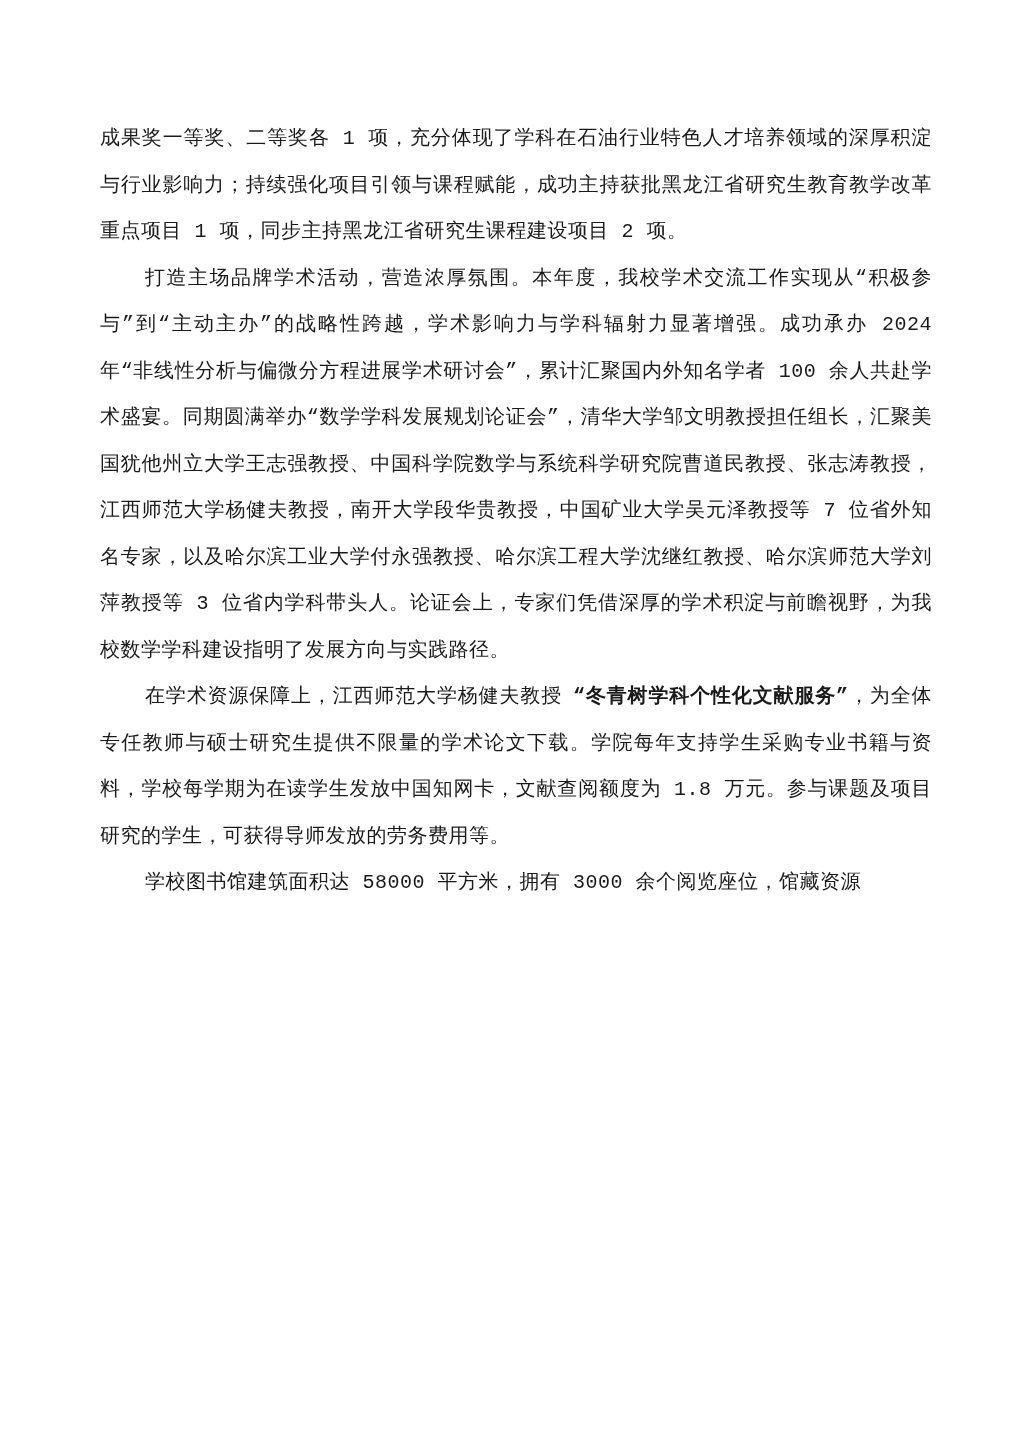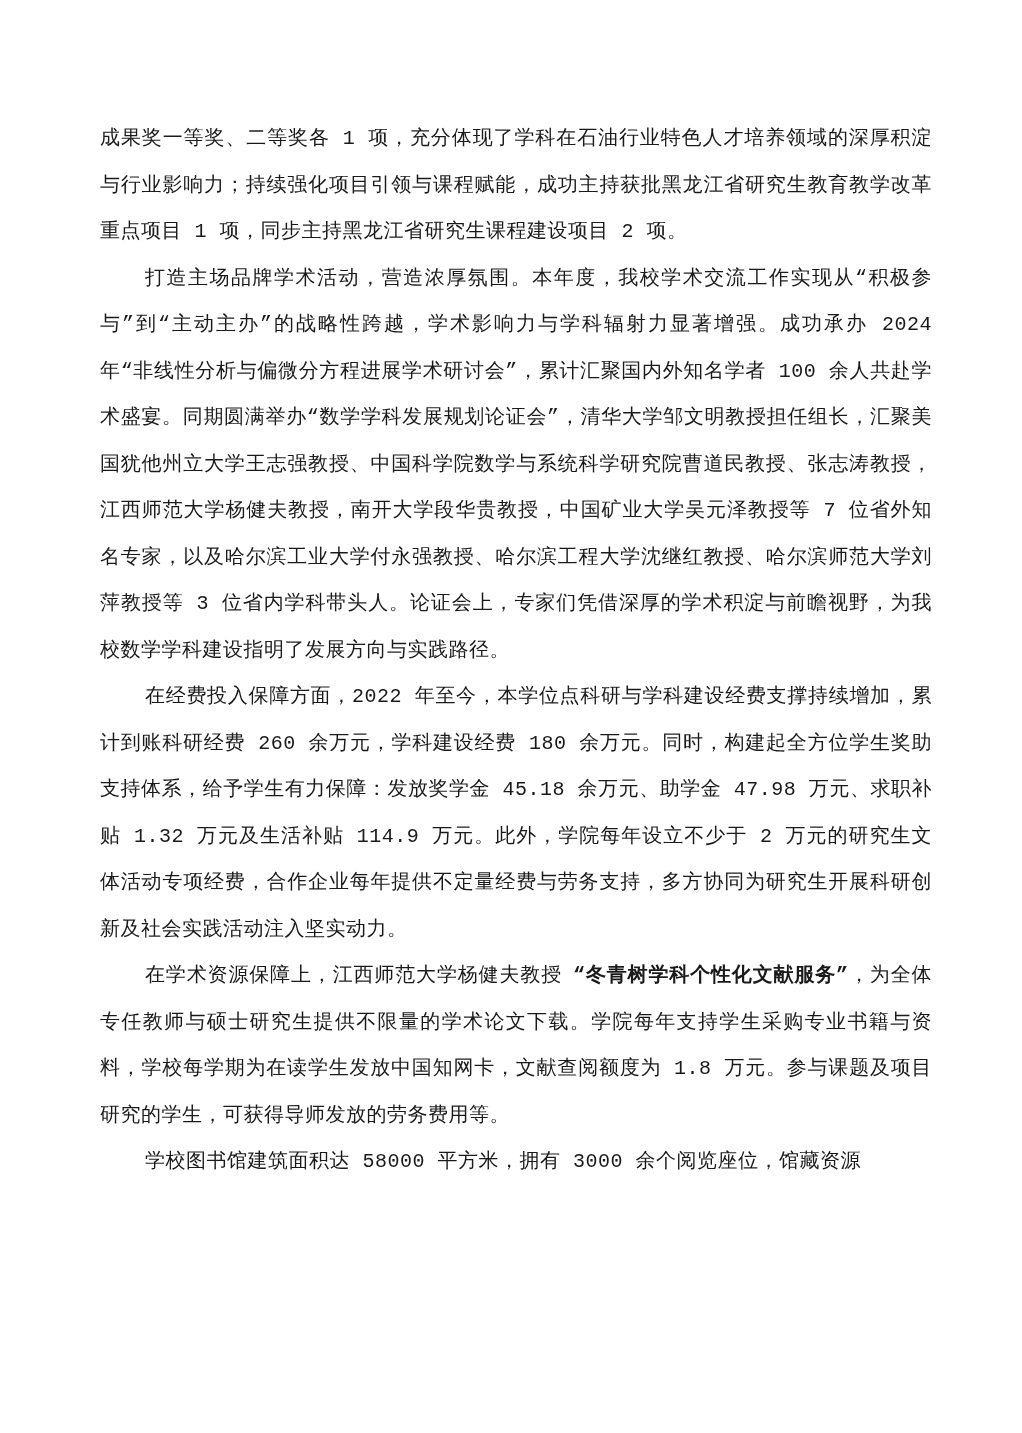--- a/index.html
+++ b/index.html
@@ -49,18 +49,17 @@
     color: #404040;
   }
 </style>
 </head>
 <body>
 
 <div class="page">
   <div class="content">
       <p class="para"><span>成果奖一等奖、二等奖各 1 项，充分体现了学科在石油行业特色人才培养领域的深厚积淀与行业影响力；持续强化项目引领与课程赋能，成功主持获批黑龙江省研究生教育教学改革重点项目 1 项，同步主持黑龙江省研究生课程建设项目 2 项。</span></p>
       <p class="para indent"><span>打造主场品牌学术活动，营造浓厚氛围。本年度，我校学术交流工作实现从“积极参与”到“主动主办”的战略性跨越，学术影响力与学科辐射力显著增强。成功承办 2024 年“非线性分析与偏微分方程进展学术研讨会”，累计汇聚国内外知名学者 100 余人共赴学术盛宴。同期圆满举办“数学学科发展规划论证会”，清华大学邹文明教授担任组长，汇聚美国犹他州立大学王志强教授、中国科学院数学与系统科学研究院曹道民教授、张志涛教授，江西师范大学杨健夫教授，南开大学段华贵教授，中国矿业大学吴元泽教授等 7 位省外知名专家，以及哈尔滨工业大学付永强教授、哈尔滨工程大学沈继红教授、哈尔滨师范大学刘萍教授等 3 位省内学科带头人。论证会上，专家们凭借深厚的学术积淀与前瞻视野，为我校数学学科建设指明了发展方向与实践路径。</span></p>
-      <p class="para indent"><span>在经费投入保障方面，2022 年至今，本学位点科研与学科建设经费支撑持续增加，累计到账科研经费 260 余万元，学科建设经费 180 余万元。同时，构建起全方位学生奖助支持体系，给予学生有力保障：发放奖学金 45.18 余万元、助学金 47.98 万元、求职补贴 1.32 万元及生活补贴 114.9 万元。此外，学院每年设立不少于 2 万元的研究生文体活动专项经费，合作企业每年提供不定量经费与劳务支持，多方协同为研究生开展科研创新及社会实践活动注入坚实动力。</span></p>
       <p class="para indent"><span>在学术资源保障上，江西师范大学杨健夫教授</span><span class="bold">“冬青树学科个性化文献服务”</span><span>，为全体专任教师与硕士研究生提供不限量的学术论文下载。学院每年支持学生采购专业书籍与资料，学校每学期为在读学生发放中国知网卡，文献查阅额度为 1.8 万元。参与课题及项目研究的学生，可获得导师发放的劳务费用等。</span></p>
       <p class="para indent"><span>学校图书馆建筑面积达 58000 平方米，拥有 3000 余个阅览座位，馆藏资源</span></p>
     </div>
   <div class="page-number">11</div>
 </div>
 
 </body></html>

